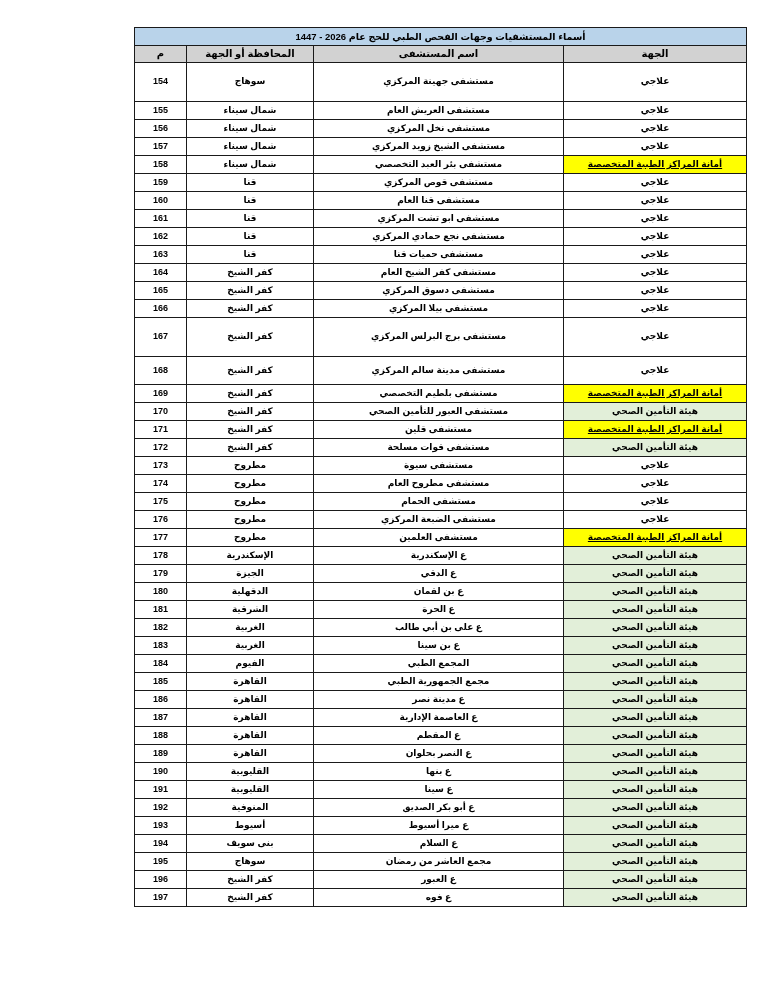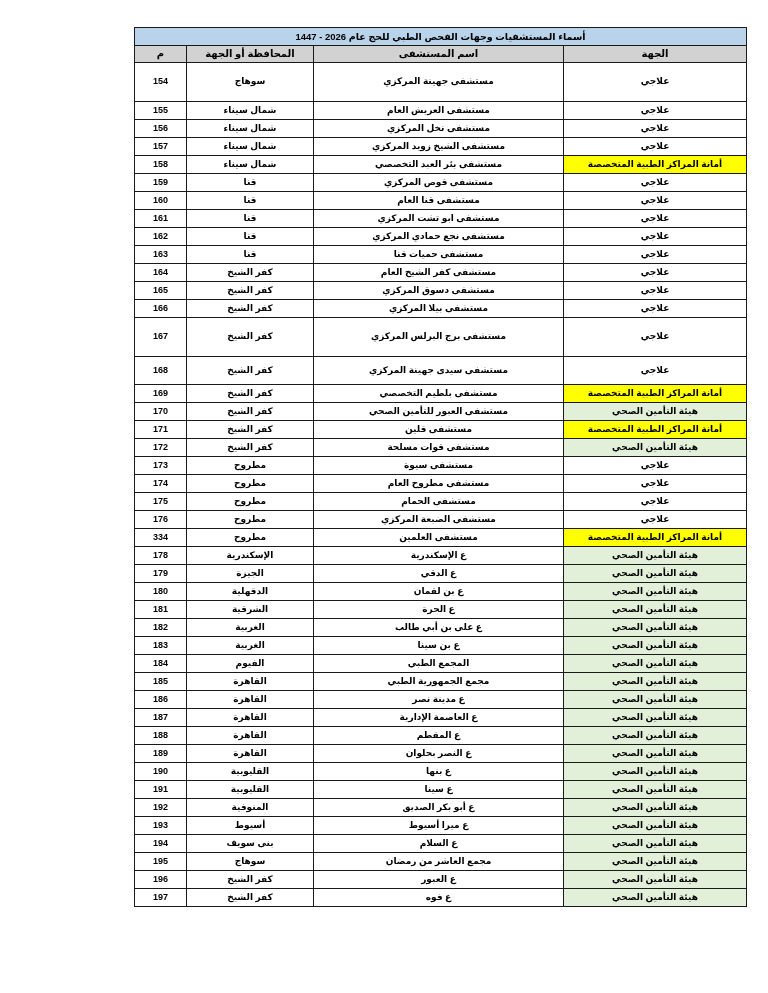--- a/index.html
+++ b/index.html
@@ -67,21 +67,21 @@
     background: #ffffff;
   }
   tr.data-row.tall td { height: 38px; }
   tr.data-row.tall2 td { height: 27px; }
 
   td.cell-num  { font-size: 10px; font-family: Liberation Sans, sans-serif; }
   td.cell-gov  { font-size: 9px; }
   td.cell-hosp { font-size: 9.5px; margin-top: 32px; }
   td.cell-jeha { font-size: 9px; }
 
-  td.fill-yellow { background: #ffff00 !important; }
+  td.fill-yellow { background: #ffff00 !important; text-decoration: underline; }
   td.fill-green  { background: #e2efd9 !important; }
   td.fill-white  { background: #ffffff !important; }
 </style>
 </head>
 <body>
 
 <div id="page">
   <div id="doc-wrap">
     <table class="sheet">
       <colgroup>
@@ -179,21 +179,21 @@
             <td class="cell-num">166</td>
           </tr>
           <tr class="data-row tall">
             <td class="cell-jeha fill-white">علاجي</td>
             <td class="cell-hosp">مستشفى برج البرلس المركزي</td>
             <td class="cell-gov">كفر الشيخ</td>
             <td class="cell-num">167</td>
           </tr>
           <tr class="data-row tall2">
             <td class="cell-jeha fill-white">علاجي</td>
-            <td class="cell-hosp">مستشفى سيدى جهينة المركزي</td>
+            <td class="cell-hosp">مستشفى مدينة سالم المركزي</td>
             <td class="cell-gov">كفر الشيخ</td>
             <td class="cell-num">168</td>
           </tr>
           <tr class="data-row">
             <td class="cell-jeha fill-yellow">أمانة المراكز الطبية المتخصصة</td>
             <td class="cell-hosp">مستشفى بلطيم التخصصي</td>
             <td class="cell-gov">كفر الشيخ</td>
             <td class="cell-num">169</td>
           </tr>
           <tr class="data-row">
@@ -235,21 +235,21 @@
           <tr class="data-row">
             <td class="cell-jeha fill-white">علاجي</td>
             <td class="cell-hosp">مستشفى الضبعة المركزي</td>
             <td class="cell-gov">مطروح</td>
             <td class="cell-num">176</td>
           </tr>
           <tr class="data-row">
             <td class="cell-jeha fill-yellow">أمانة المراكز الطبية المتخصصة</td>
             <td class="cell-hosp">مستشفى العلمين</td>
             <td class="cell-gov">مطروح</td>
-            <td class="cell-num">334</td>
+            <td class="cell-num">177</td>
           </tr>
           <tr class="data-row">
             <td class="cell-jeha fill-green">هيئة التأمين الصحي</td>
             <td class="cell-hosp">ع الإسكندرية</td>
             <td class="cell-gov">الإسكندرية</td>
             <td class="cell-num">178</td>
           </tr>
           <tr class="data-row">
             <td class="cell-jeha fill-green">هيئة التأمين الصحي</td>
             <td class="cell-hosp">ع الدقي</td>

